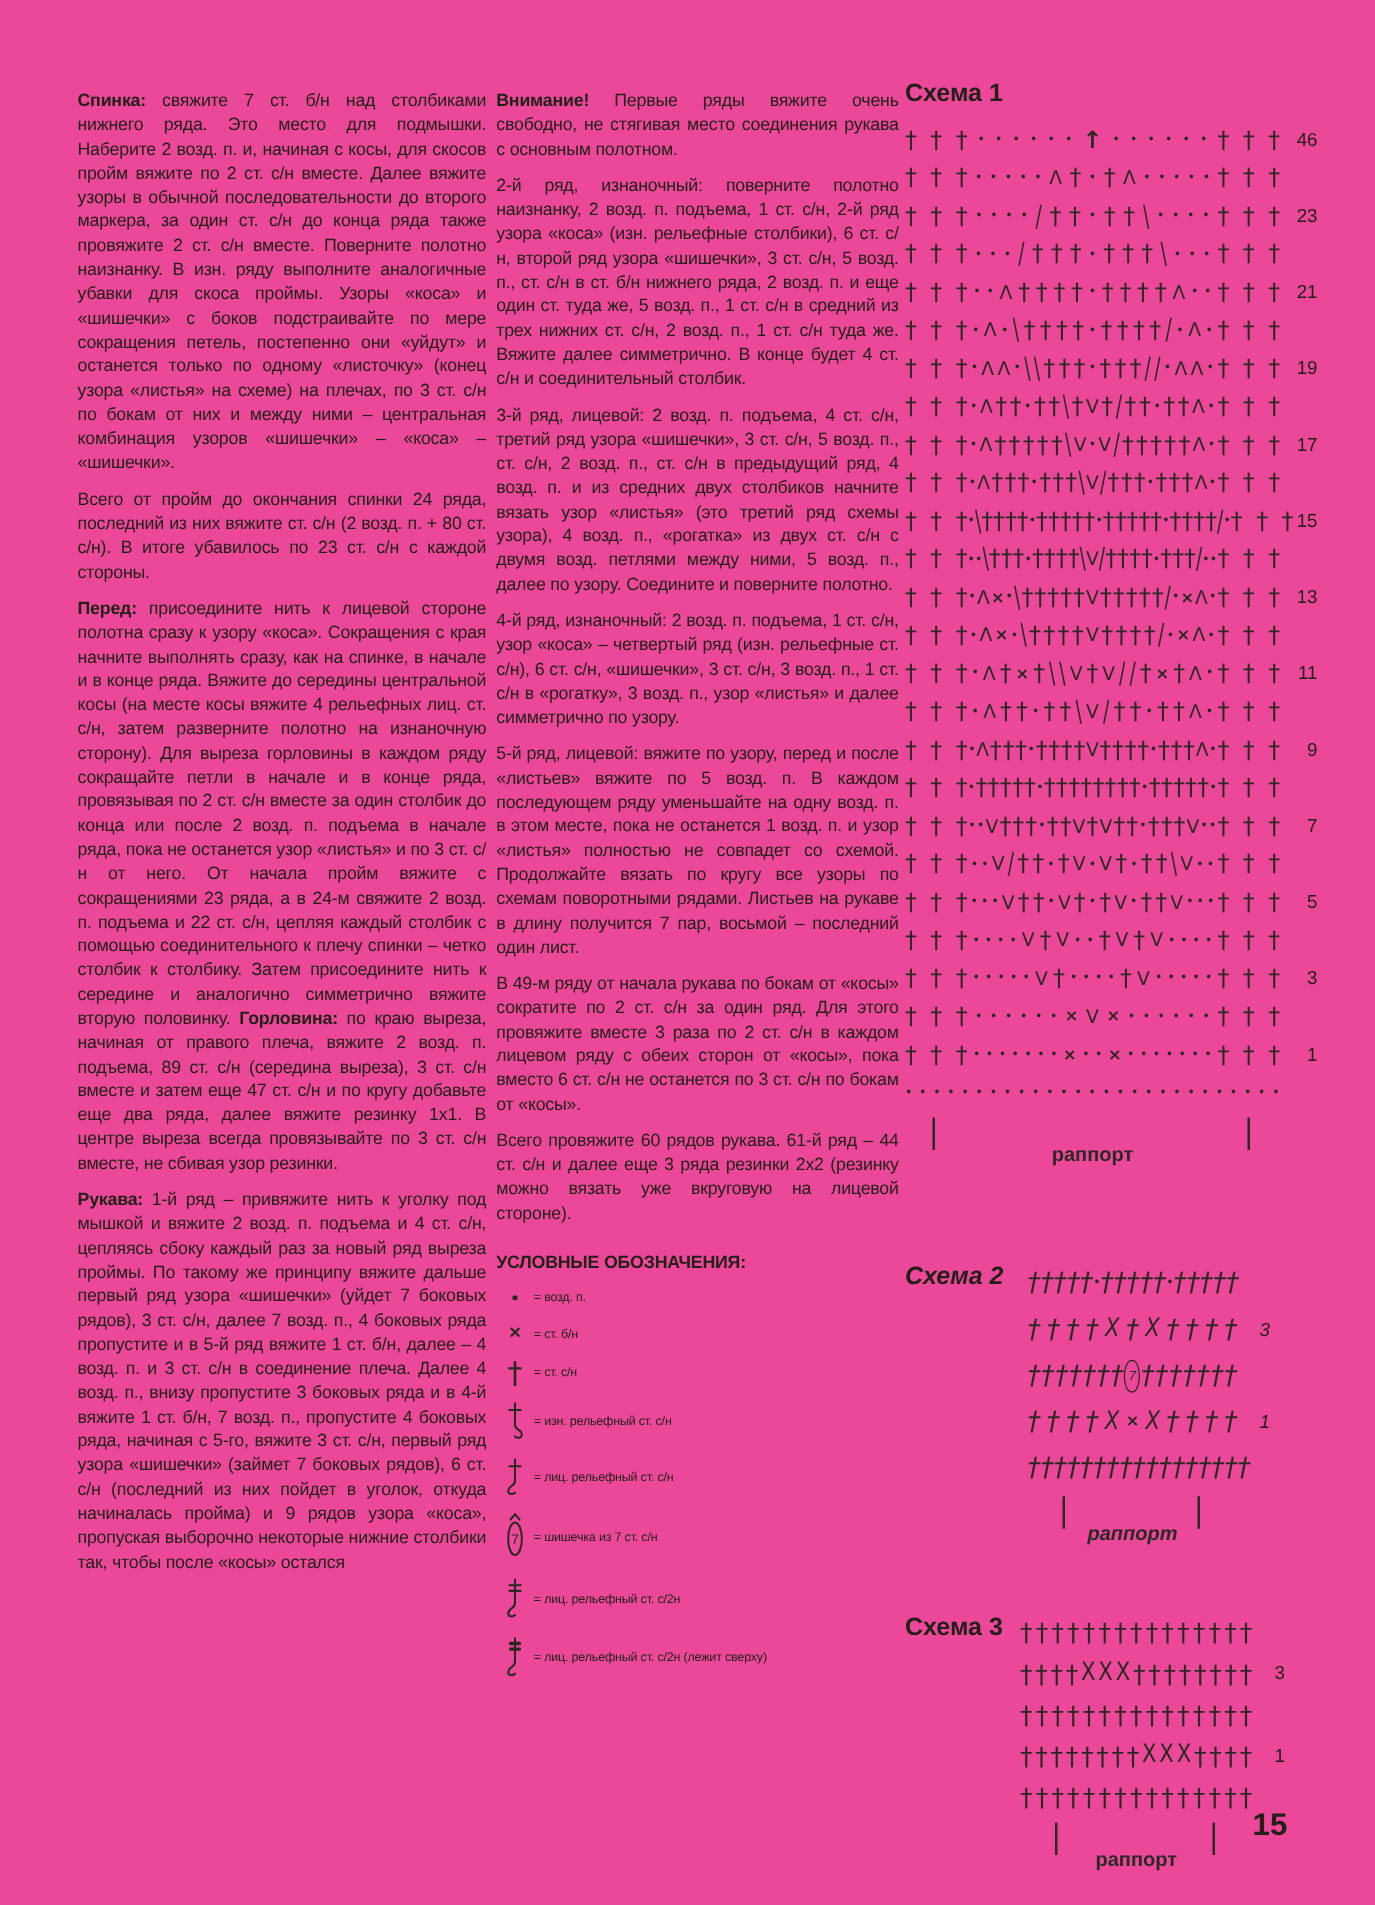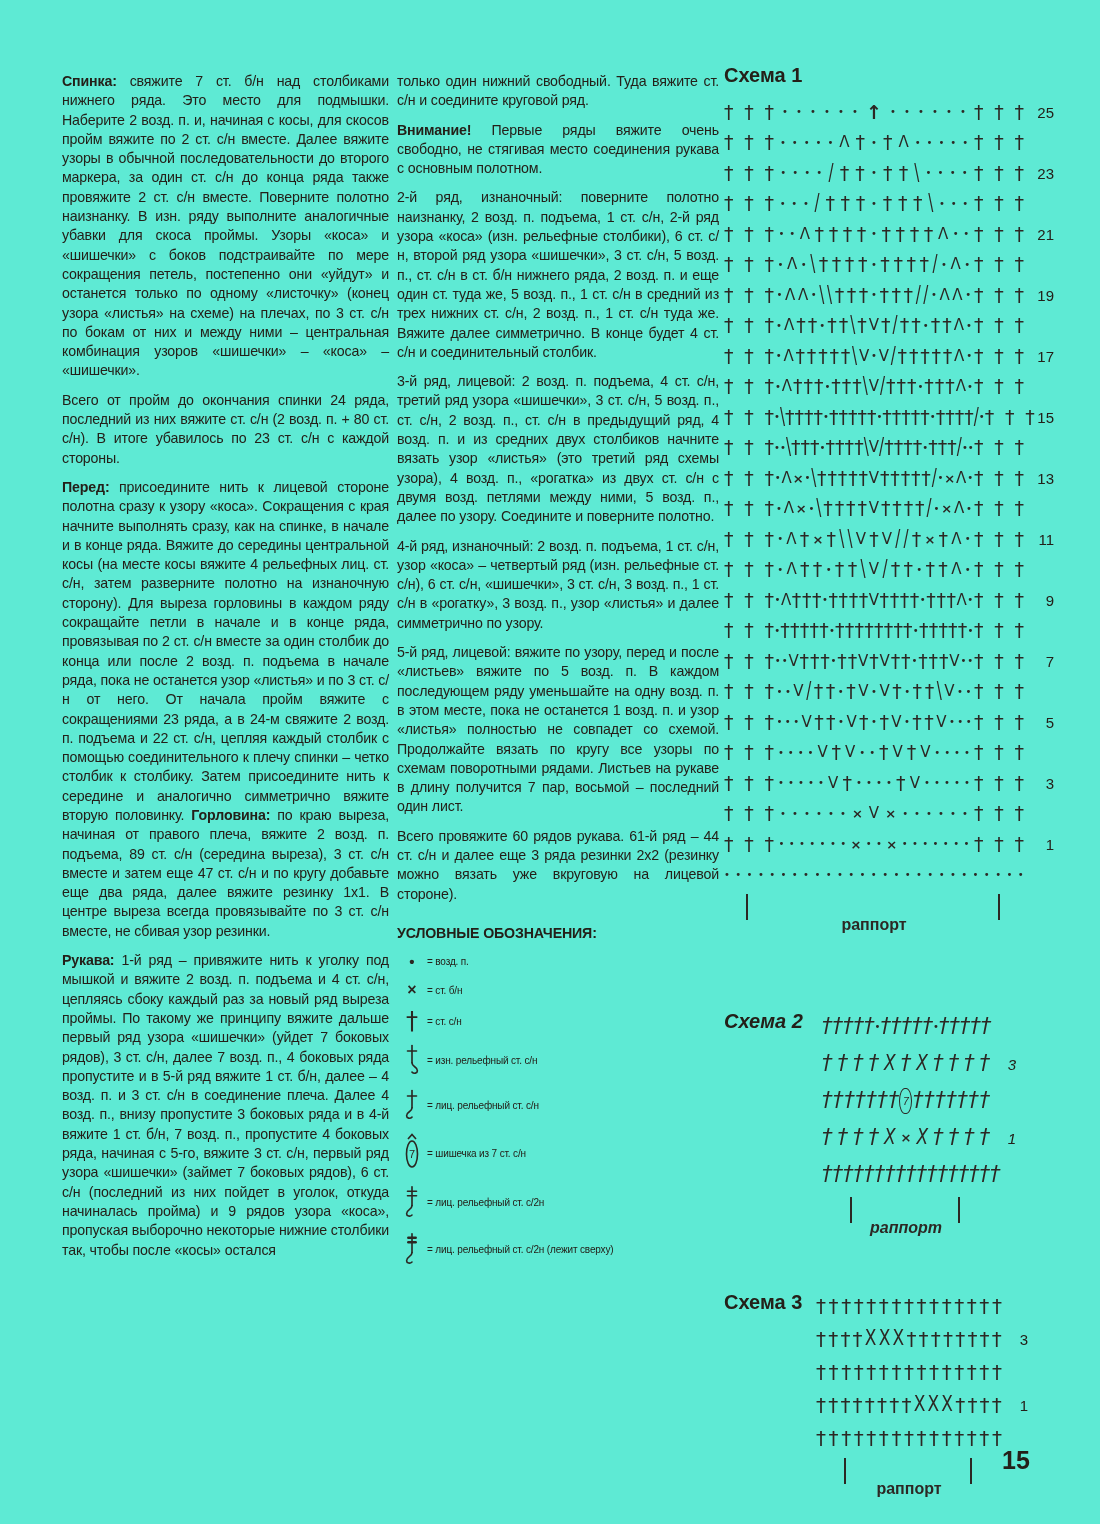--- a/index.html
+++ b/index.html
@@ -1,19 +1,19 @@
 <!DOCTYPE html>
 <html><head>
 <meta charset="utf-8">
 <style>
   html,body{margin:0;padding:0;}
   .page{
     position:relative;
     width:1100px;height:1524px;
-    background:#5eead4;
+    background:#ec4899;
     font-family:"Liberation Sans", sans-serif;
     color:#242019;
     overflow:hidden;
   }
   
   .col{position:absolute;top:72px;}
   #col-left{left:62px;width:327px;}
   #col-mid{left:397px;width:322px;}
   .col p{
     margin:0 0 10px 0;
@@ -89,26 +89,26 @@
 <div class="page">
 
   <div class="col" id="col-left">
     <p><b>Спинка:</b> свяжите 7 ст. б/н над столбиками нижнего ряда. Это место для подмышки. Наберите 2 возд. п. и, начиная с косы, для скосов пройм вяжите по 2 ст. с/н вместе. Далее вяжите узоры в обычной последовательности до второго маркера, за один ст. с/н до конца ряда также провяжите 2 ст. с/н вместе. Поверните полотно наизнанку. В изн. ряду выполните аналогичные убавки для скоса проймы. Узоры «коса» и «шишечки» с боков подстраивайте по мере сокращения петель, постепенно они «уйдут» и останется только по одному «листочку» (конец узора «листья» на схеме) на плечах, по 3 ст. с/н по бокам от них и между ними – центральная комбинация узоров «шишечки» – «коса» – «шишечки».</p>
     <p>Всего от пройм до окончания спинки 24 ряда, последний из них вяжите ст. с/н (2 возд. п. + 80 ст. с/н). В итоге убавилось по 23 ст. с/н с каждой стороны.</p>
     <p><b>Перед:</b> присоедините нить к лицевой стороне полотна сразу к узору «коса». Сокращения с края начните выполнять сразу, как на спинке, в начале и в конце ряда. Вяжите до середины центральной косы (на месте косы вяжите 4 рельефных лиц. ст. с/н, затем разверните полотно на изнаночную сторону). Для выреза горловины в каждом ряду сокращайте петли в начале и в конце ряда, провязывая по 2 ст. с/н вместе за один столбик до конца или после 2 возд. п. подъема в начале ряда, пока не останется узор «листья» и по 3 ст. с/н от него. От начала пройм вяжите с сокращениями 23 ряда, а в 24-м свяжите 2 возд. п. подъема и 22 ст. с/н, цепляя каждый столбик с помощью соединительного к плечу спинки – четко столбик к столбику. Затем присоедините нить к середине и аналогично симметрично вяжите вторую половинку. <b>Горловина:</b> по краю выреза, начиная от правого плеча, вяжите 2 возд. п. подъема, 89 ст. с/н (середина выреза), 3 ст. с/н вместе и затем еще 47 ст. с/н и по кругу добавьте еще два ряда, далее вяжите резинку 1х1. В центре выреза всегда провязывайте по 3 ст. с/н вместе, не сбивая узор резинки.</p>
     <p><b>Рукава:</b> 1-й ряд – привяжите нить к уголку под мышкой и вяжите 2 возд. п. подъема и 4 ст. с/н, цепляясь сбоку каждый раз за новый ряд выреза проймы. По такому же принципу вяжите дальше первый ряд узора «шишечки» (уйдет 7 боковых рядов), 3 ст. с/н, далее 7 возд. п., 4 боковых ряда пропустите и в 5-й ряд вяжите 1 ст. б/н, далее – 4 возд. п. и 3 ст. с/н в соединение плеча. Далее 4 возд. п., внизу пропустите 3 боковых ряда и в 4-й вяжите 1 ст. б/н, 7 возд. п., пропустите 4 боковых ряда, начиная с 5-го, вяжите 3 ст. с/н, первый ряд узора «шишечки» (займет 7 боковых рядов), 6 ст. с/н (последний из них пойдет в уголок, откуда начиналась пройма) и 9 рядов узора «коса», пропуская выборочно некоторые нижние столбики так, чтобы после «косы» остался</p>
   </div>
 
   <div class="col" id="col-mid">
-    <p>только один нижний свободный. Туда вяжите ст. с/н и соедините круговой ряд.</p>
     <p><b>Внимание!</b> Первые ряды вяжите очень свободно, не стягивая место соединения рукава с основным полотном.</p>
     <p>2-й ряд, изнаночный: поверните полотно наизнанку, 2 возд. п. подъема, 1 ст. с/н, 2-й ряд узора «коса» (изн. рельефные столбики), 6 ст. с/н, второй ряд узора «шишечки», 3 ст. с/н, 5 возд. п., ст. с/н в ст. б/н нижнего ряда, 2 возд. п. и еще один ст. туда же, 5 возд. п., 1 ст. с/н в средний из трех нижних ст. с/н, 2 возд. п., 1 ст. с/н туда же. Вяжите далее симметрично. В конце будет 4 ст. с/н и соединительный столбик.</p>
     <p>3-й ряд, лицевой: 2 возд. п. подъема, 4 ст. с/н, третий ряд узора «шишечки», 3 ст. с/н, 5 возд. п., ст. с/н, 2 возд. п., ст. с/н в предыдущий ряд, 4 возд. п. и из средних двух столбиков начните вязать узор «листья» (это третий ряд схемы узора), 4 возд. п., «рогатка» из двух ст. с/н с двумя возд. петлями между ними, 5 возд. п., далее по узору. Соедините и поверните полотно.</p>
     <p>4-й ряд, изнаночный: 2 возд. п. подъема, 1 ст. с/н, узор «коса» – четвертый ряд (изн. рельефные ст. с/н), 6 ст. с/н, «шишечки», 3 ст. с/н, 3 возд. п., 1 ст. с/н в «рогатку», 3 возд. п., узор «листья» и далее симметрично по узору.</p>
     <p>5-й ряд, лицевой: вяжите по узору, перед и после «листьев» вяжите по 5 возд. п. В каждом последующем ряду уменьшайте на одну возд. п. в этом месте, пока не останется 1 возд. п. и узор «листья» полностью не совпадет со схемой. Продолжайте вязать по кругу все узоры по схемам поворотными рядами. Листьев на рукаве в длину получится 7 пар, восьмой – последний один лист.</p>
+    <p>В 49-м ряду от начала рукава по бокам от «косы» сократите по 2 ст. с/н за один ряд. Для этого провяжите вместе 3 раза по 2 ст. с/н в каждом лицевом ряду с обеих сторон от «косы», пока вместо 6 ст. с/н не останется по 3 ст. с/н по бокам от «косы».</p>
     <p>Всего провяжите 60 рядов рукава. 61-й ряд – 44 ст. с/н и далее еще 3 ряда резинки 2х2 (резинку можно вязать уже вкруговую на лицевой стороне).</p>
 
     <div class="legend">
       <p class="lg-title">УСЛОВНЫЕ ОБОЗНАЧЕНИЯ:</p>
 
       <div class="lg-row">
         <span class="lg-ic ic-ch">•</span>
         <span class="lg-tx">= возд. п.</span>
       </div>
       <div class="lg-row">
@@ -198,21 +198,21 @@
               <span class="g-ch">•</span>
               <span class="g-ch">•</span>
               <span class="g-ch">•</span>
               <span class="g-ch">•</span>
             </span>
             <span class="edge">
               <span class="g-dc">†</span>
               <span class="g-dc">†</span>
               <span class="g-dc">†</span>
             </span>
-            <span class="rownum">25</span>
+            <span class="rownum">46</span>
           </div>
           <div class="srow">
             <span class="edge">
               <span class="g-dc">†</span>
               <span class="g-dc">†</span>
               <span class="g-dc">†</span>
             </span>
             <span class="mid">
               <span class="g-ch">•</span>
               <span class="g-ch">•</span>

